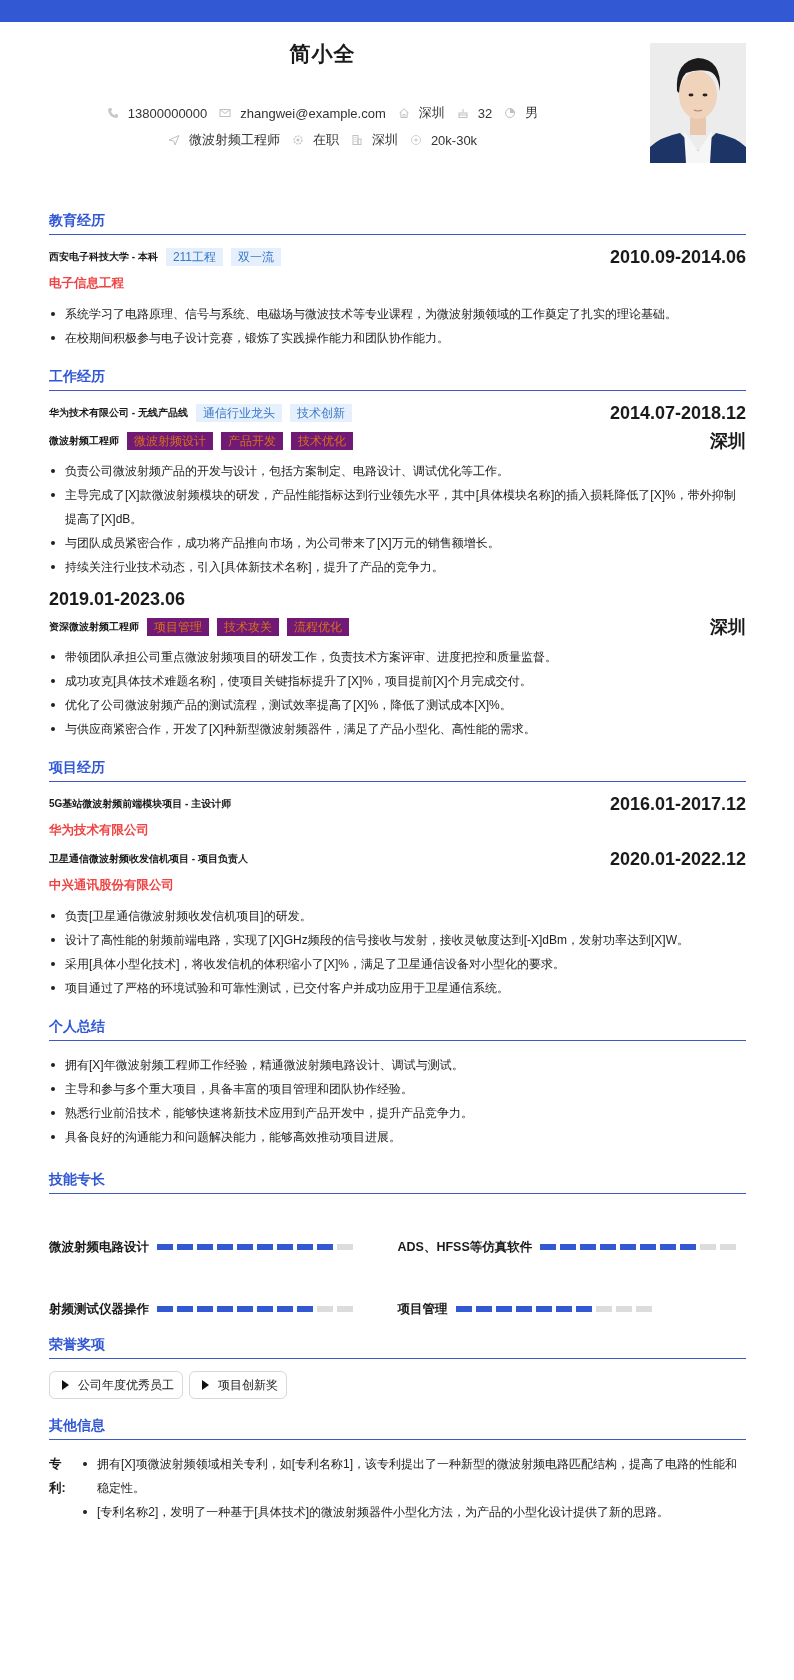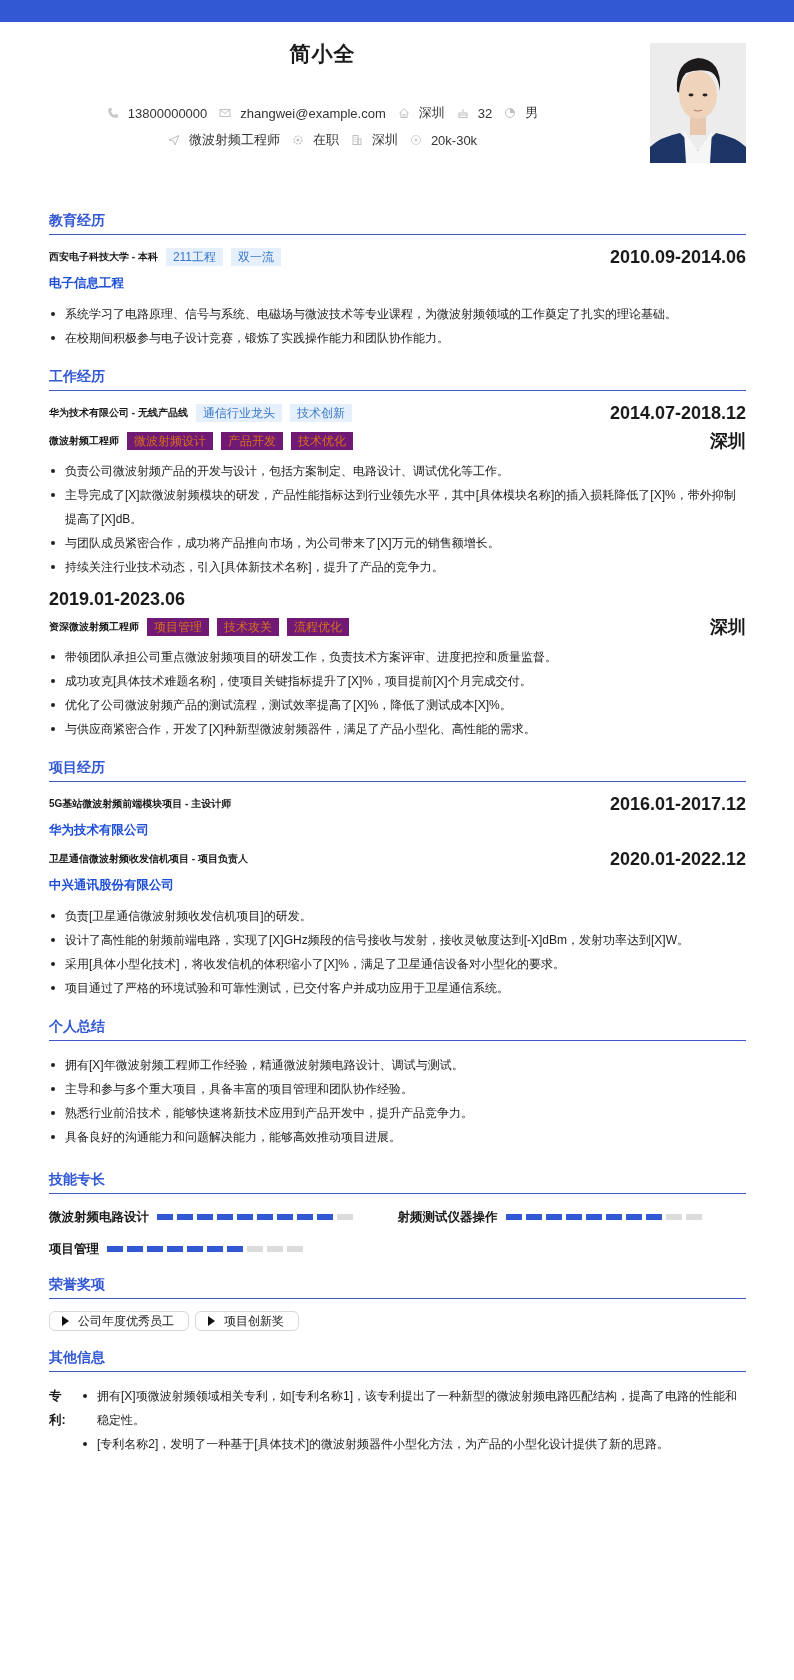--- a/index.html
+++ b/index.html
@@ -21,34 +21,34 @@
   .section { margin-top: 12px; }
   .section-title { font-size: 14px; font-weight: bold; color: #3358d4; padding-bottom: 4px; border-bottom: 1.5px solid #3e5ac0; margin-bottom: 12px; }
   .entry { margin-bottom: 10px; }
   .entry-head { display: flex; align-items: center; justify-content: space-between; height: 20px; margin-bottom: 8px; }
   .entry-head .left { display: flex; align-items: center; }
   .entry-title { font-weight: bold; font-size: 10px; color: #1a1a1a; }
   .entry-date { font-weight: bold; font-size: 18px; color: #1a1a1a; }
   .tag { display: inline-block; font-size: 12px; padding: 1px 7px; margin-left: 8px; border-radius: 0; line-height: 16px; }
   .tag.blue { background: #e6f0fc; color: #3a78c8; }
   .tag.orange { background: #701a75; color: #d8711a; }
-  .sub { font-weight: bold; font-size: 12.5px; color: #1d4ed8; margin-bottom: 10px; }
+  .sub { font-weight: bold; font-size: 12.5px; color: #ef4444; margin-bottom: 10px; }
   ul.bullets { list-style: none; }
   ul.bullets li { position: relative; padding-left: 16px; font-size: 12px; line-height: 24px; color: #222; }
   ul.bullets li::before { content: ""; position: absolute; left: 2px; top: 10px; width: 4px; height: 4px; border-radius: 50%; background: #222; }
 
   .skills { display: grid; grid-template-columns: 1fr 1fr; row-gap: 10px; margin-top: 4px; }
-  .skill { display: flex; align-items: center; height: 22px; }
+  .skill { display: flex; align-items: center; height: 22px; margin-top: 30px; }
   .skill-name { font-size: 12.5px; font-weight: bold; color: #1a1a1a; margin-right: 8px; }
   .bar { display: flex; }
   .seg { width: 16px; height: 6px; margin-right: 4px; background: #dcdcdc; }
   .seg.on { background: #3358d4; }
 
   .awards { display: flex; margin-top: 4px; }
-  .award { display: flex; align-items: center; border: 1px solid #d8d8d8; border-radius: 6px; padding: 0 14px 0 12px; height: 20px; margin-right: 6px; font-size: 12px; color: #222; }
+  .award { display: flex; align-items: center; border: 1px solid #d8d8d8; border-radius: 6px; padding: 0 8px 0 12px; height: 28px; margin-right: 6px; font-size: 12px; color: #222; }
   .award .tri { width: 0; height: 0; border-top: 5px solid transparent; border-bottom: 5px solid transparent; border-left: 7px solid #111; margin-right: 9px; }
 
   .other { display: flex; margin-top: 4px; }
   .other-label { font-weight: bold; font-size: 12.5px; color: #1a1a1a; width: 26px; line-height: 24px; flex-shrink: 0; }
   .other ul.bullets { flex: 1; padding-left: 2px; }
   .other ul.bullets li { padding-left: 20px; }
   .other ul.bullets li::before { left: 6px; }
 </style>
 </head>
 <body>
@@ -279,20 +279,35 @@
             <span class="seg on"></span>
             <span class="seg on"></span>
             <span class="seg on"></span>
             <span class="seg on"></span>
             <span class="seg on"></span>
             <span class="seg on"></span>
             <span class="seg"></span>
           </span>
       </div>
       <div class="skill">
+        <span class="skill-name">ADS、HFSS等仿真软件</span>
+        <span class="bar">
+            <span class="seg on"></span>
+            <span class="seg on"></span>
+            <span class="seg on"></span>
+            <span class="seg on"></span>
+            <span class="seg on"></span>
+            <span class="seg on"></span>
+            <span class="seg on"></span>
+            <span class="seg on"></span>
+            <span class="seg"></span>
+            <span class="seg"></span>
+          </span>
+      </div>
+      <div class="skill">
         <span class="skill-name">射频测试仪器操作</span>
         <span class="bar">
             <span class="seg on"></span>
             <span class="seg on"></span>
             <span class="seg on"></span>
             <span class="seg on"></span>
             <span class="seg on"></span>
             <span class="seg on"></span>
             <span class="seg on"></span>
             <span class="seg on"></span>

